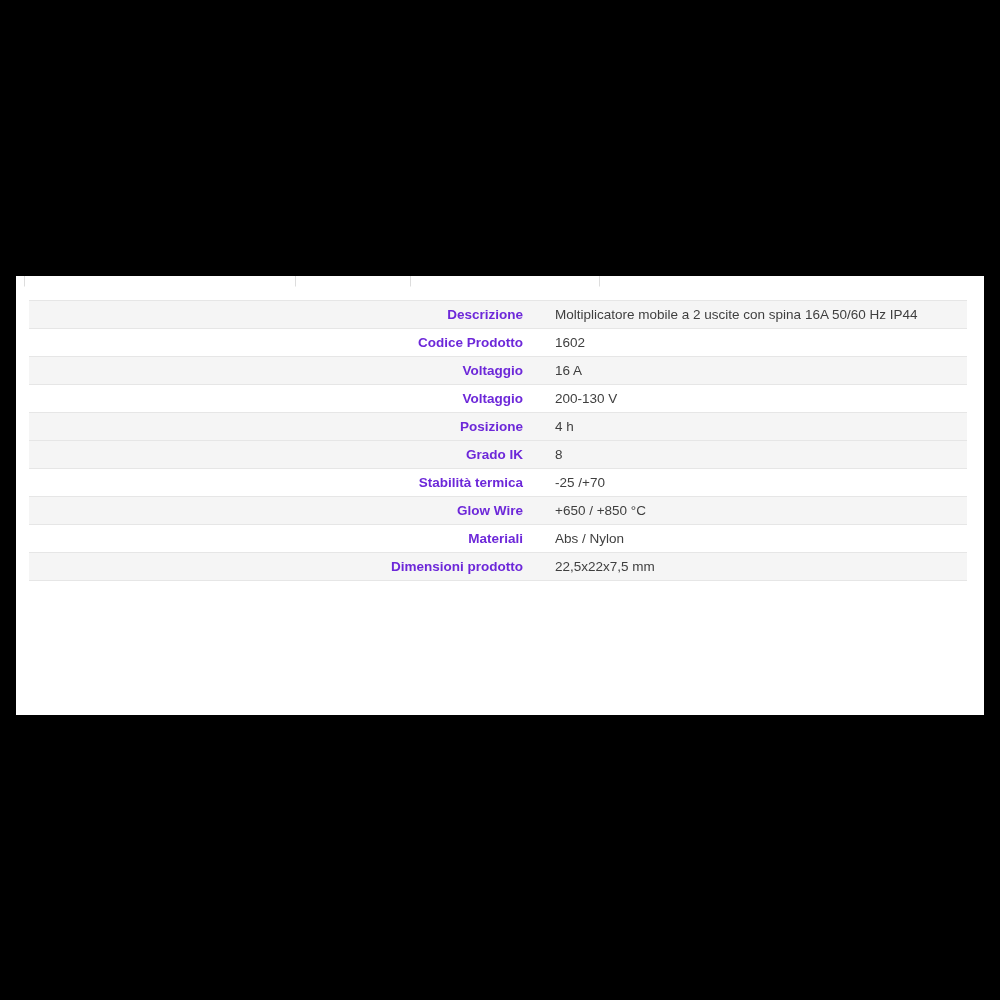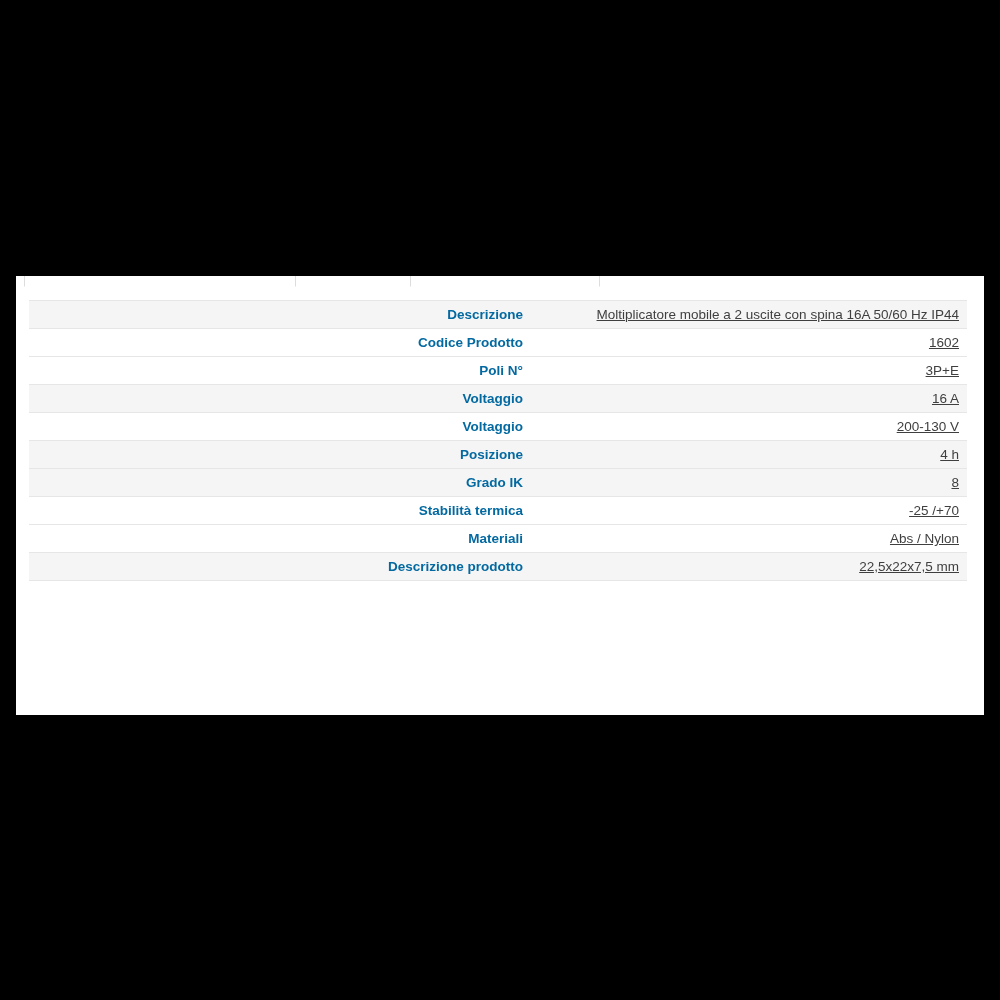--- a/index.html
+++ b/index.html
@@ -89,29 +89,28 @@
     height: 27px;
     vertical-align: middle;
     white-space: nowrap;
     overflow: hidden;
   }
 
   table.spec td.label {
     width: 486px;
     text-align: right;
     font-weight: bold;
-    color: #0369a1;
+    color: #6d28d9;
     padding-right: 24px;
   }
 
   table.spec td.value {
-    text-align: right;
+    text-align: left;
     font-weight: normal;
     color: #3f3f3f;
-    text-decoration: underline;
   }
 </style>
 </head>
 <body>
 
 <div id="page">
 
   <div class="panel">
 
     <div class="tab-strip">
@@ -127,24 +126,20 @@
             <td class="label">Descrizione</td>
             <td class="value">Moltiplicatore mobile a 2 uscite con spina 16A 50/60 Hz IP44</td>
           </tr>
 
           <tr class="even">
             <td class="label">Codice Prodotto</td>
             <td class="value">1602</td>
           </tr>
 
 
-          <tr class="even">
-            <td class="label">Poli N°</td>
-            <td class="value">3P+E</td>
-          </tr>
 
           <tr class="odd">
             <td class="label">Voltaggio</td>
             <td class="value">16 A</td>
           </tr>
 
           <tr class="even">
             <td class="label">Voltaggio</td>
             <td class="value">200-130 V</td>
           </tr>
@@ -158,28 +153,32 @@
           <tr class="odd">
             <td class="label">Grado IK</td>
             <td class="value">8</td>
           </tr>
 
           <tr class="even">
             <td class="label">Stabilità termica</td>
             <td class="value">-25 /+70</td>
           </tr>
 
+          <tr class="odd">
+            <td class="label">Glow Wire</td>
+            <td class="value">+650 / +850 °C</td>
+          </tr>
 
           <tr class="even">
             <td class="label">Materiali</td>
             <td class="value">Abs / Nylon</td>
           </tr>
 
           <tr class="odd">
-            <td class="label">Descrizione prodotto</td>
+            <td class="label">Dimensioni prodotto</td>
             <td class="value">22,5x22x7,5 mm</td>
           </tr>
 
 
         </tbody>
       </table>
     </div>
 
   </div>
 </div>

